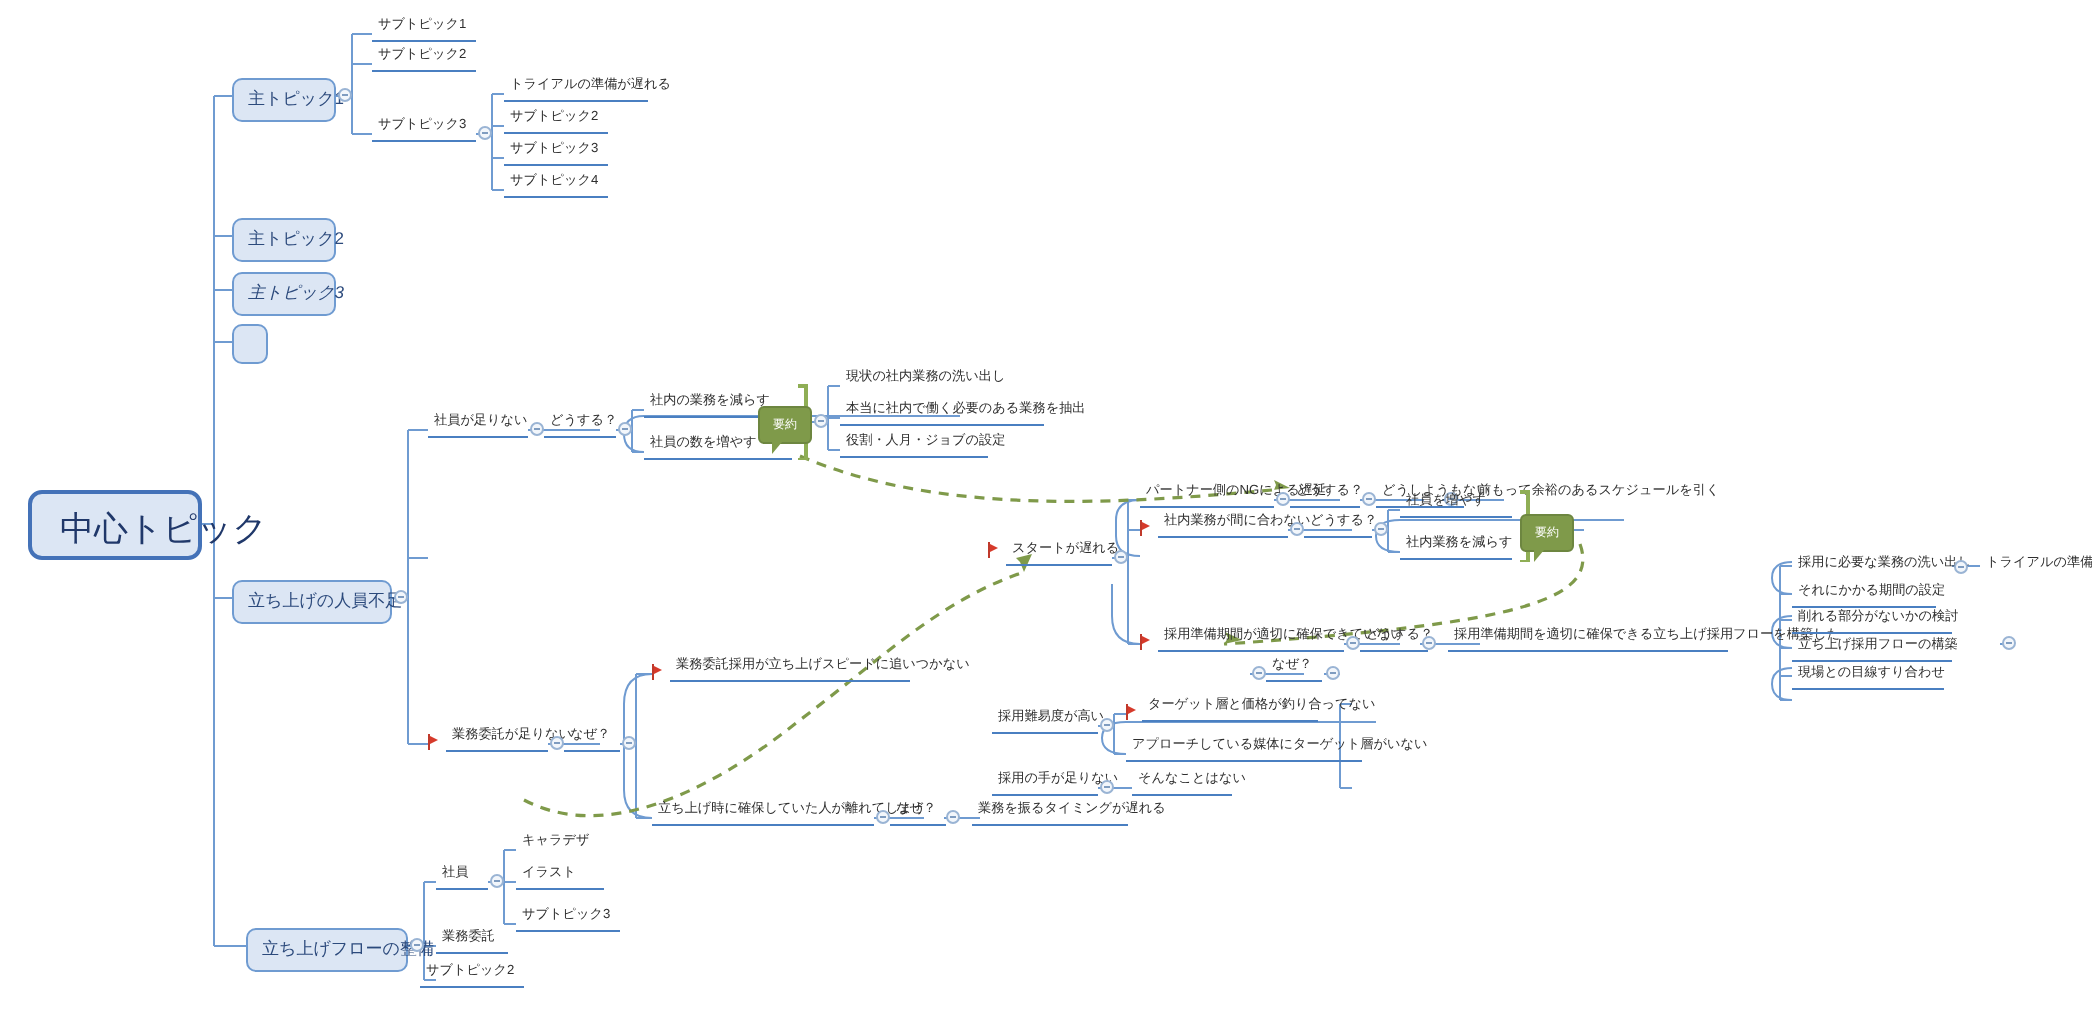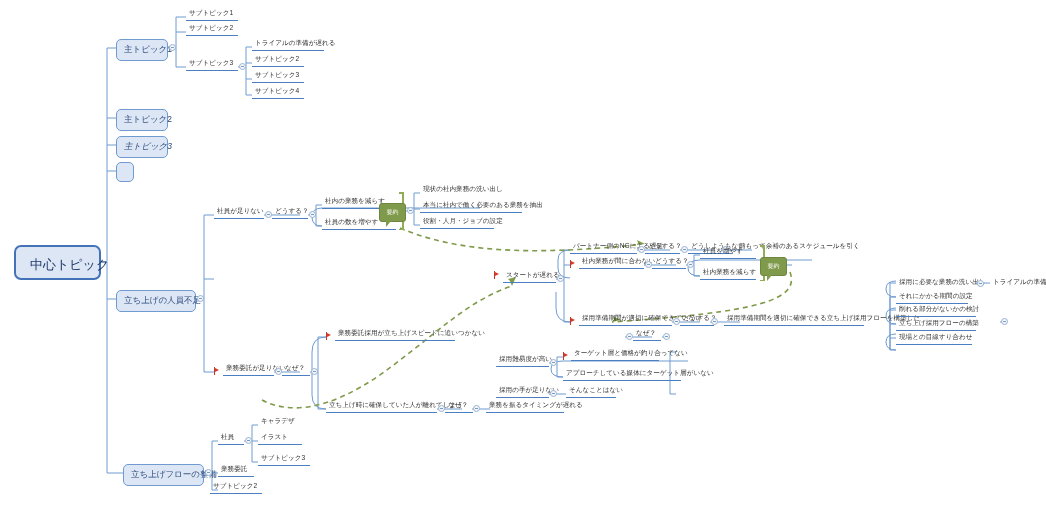--- a/index.html
+++ b/index.html
@@ -18,21 +18,21 @@
 
   
   .node{position:absolute;white-space:nowrap;}
 
   
   .n-root{
     background:#dce6f4;
     border:2px solid #4472b8;
     border-radius:7px;
     color:#20386a;
-    font-size:13px;
+    font-size:17px;
     padding:9px 14px;
     text-align:center;
     box-sizing:border-box;
   }
   
   .n-box{
     background:#dce6f4;
     border:1px solid #6f9bd1;
     border-radius:5px;
     color:#2c4a7c;

